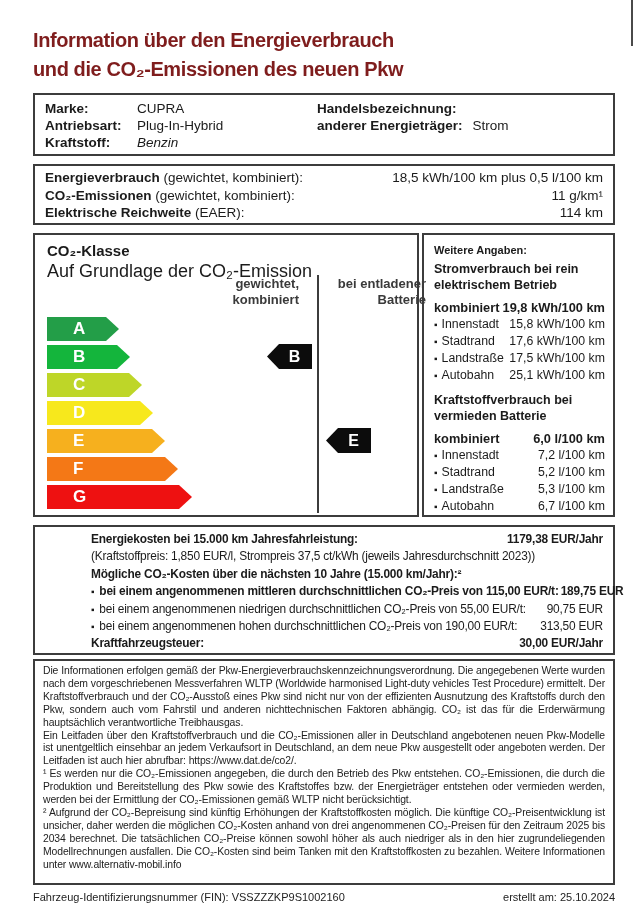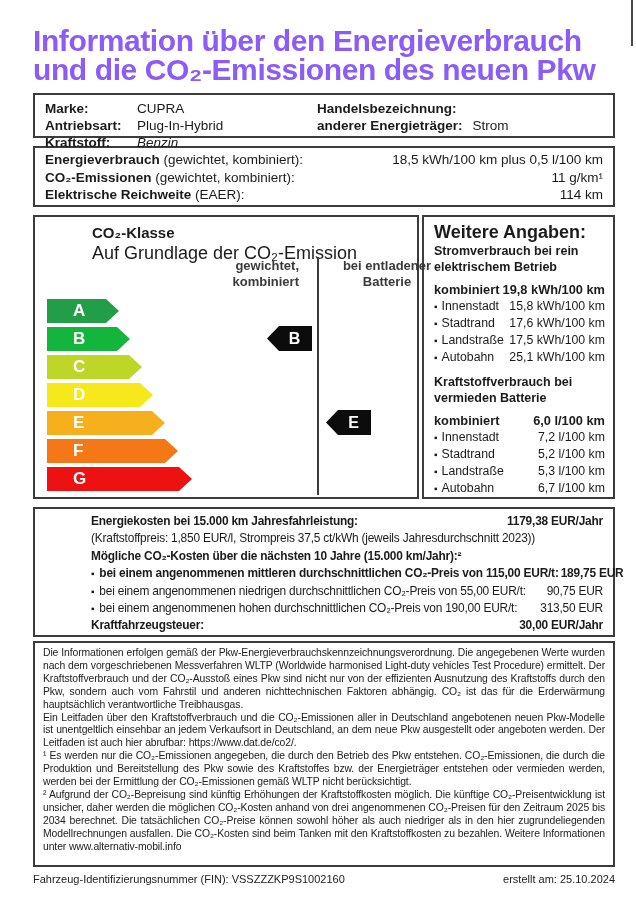--- a/index.html
+++ b/index.html
@@ -2,55 +2,55 @@
 <html lang="de"><head>
 <meta charset="utf-8">
 <style>
   html,body{margin:0;padding:0;}
   body{
     width:636px;height:919px;background:#ffffff;overflow:hidden;
     font-family:"Liberation Sans","DejaVu Sans",sans-serif;color:#1b1b1b;
     position:relative;
   }
   .page{padding:26px 21px 0 33px;}
-  .title{font-size:30px;font-weight:bold;line-height:29px;letter-spacing:-0.4px;color:#8b5cf6;}
+  .title{font-size:20px;font-weight:bold;line-height:29px;letter-spacing:-0.4px;color:#7f1d1d;}
   .box{border:2px solid #3c3c3c;margin-bottom:8px;box-sizing:border-box;}
   
-  .vehicle-box{display:flex;padding:5px 10px 6px;height:45px;font-size:13.5px;}
+  .vehicle-box{display:flex;padding:5px 10px 6px;height:63px;font-size:13.5px;}
   .vehicle-col{line-height:17px;}
   .vehicle-col.left{width:272px;flex:0 0 272px;}
   .vehicle-col .vrow{display:flex;}
   .vlabel{font-weight:bold;width:92px;flex:0 0 92px;}
   .vlabel.wide{width:auto;flex:0 0 auto;margin-right:10px;}
   .italic{font-style:italic;}
   
   .energy-box{padding:3px 10px;height:61px;font-size:13.5px;}
   .erow{display:flex;justify-content:space-between;line-height:17.6px;}
   .erow .elabel b{font-weight:bold;}
   
   .class-section{display:flex;gap:3px;height:284px;margin-bottom:8px;}
-  .chart-box{flex:0 0 386px;border:2px solid #3c3c3c;position:relative;box-sizing:border-box;padding-left:45px;}
+  .chart-box{flex:0 0 386px;border:2px solid #3c3c3c;position:relative;box-sizing:border-box;}
   .chart-title{font-size:15px;font-weight:bold;margin:7px 0 0 12px;}
   .chart-subtitle{font-size:18px;margin:2px 0 0 12px;}
   .col-header{position:absolute;font-size:13px;font-weight:600;color:#3a3a3a;line-height:15.5px;}
   .col-header.weighted{top:41px;left:118px;width:146px;text-align:right;}
-  .col-header.depleted{top:41px;left:302px;width:100px;text-align:center;}
+  .col-header.depleted{top:41px;left:291px;width:100px;text-align:right;}
   .chart-divider{position:absolute;left:282px;top:40px;height:238px;width:2px;background:#3c3c3c;}
   .class-arrows{position:absolute;left:12px;top:82px;}
   .class-row{height:24px;margin-bottom:4px;}
   .class-arrow{height:24px;display:flex;align-items:center;
     clip-path:polygon(0 0,calc(100% - 13px) 0,100% 50%,calc(100% - 13px) 100%,0 100%);}
   .class-letter{color:#fff;font-weight:bold;font-size:17px;margin-left:26px;line-height:24px;}
   .indicator{position:absolute;width:45px;height:25px;background:#0c0c0c;color:#fff;
     display:flex;align-items:center;justify-content:center;padding-left:10px;box-sizing:border-box;
     font-weight:bold;font-size:16px;
     clip-path:polygon(100% 0,12px 0,0 50%,12px 100%,100% 100%);}
   
   .wa-panel{flex:1;border:2px solid #3c3c3c;box-sizing:border-box;padding:7px 8px 0 10px;}
-  .wa-title{font-size:18px;font-weight:bold;line-height:17px;}
+  .wa-title{font-size:11px;font-weight:bold;line-height:17px;}
   .wa-heading{font-size:12.5px;font-weight:bold;line-height:15.5px;margin-top:3px;width:160px;}
   .wa-heading.second{margin-top:9px;}
   .wa-rows{margin-top:6px;}
   .wa-row{display:flex;justify-content:space-between;line-height:17px;font-size:12.3px;}
   .wa-row.bold{font-weight:bold;font-size:12.8px;}
   .wa-row .lbl{display:flex;align-items:baseline;gap:4px;}
   .bullet{font-size:10px;}
   
   .costs-box{padding:4px 10px 0;height:130px;margin-bottom:4px;}
   .cost-row{display:flex;justify-content:space-between;line-height:17.4px;font-size:11.9px;letter-spacing:-0.2px;padding-left:46px;}

